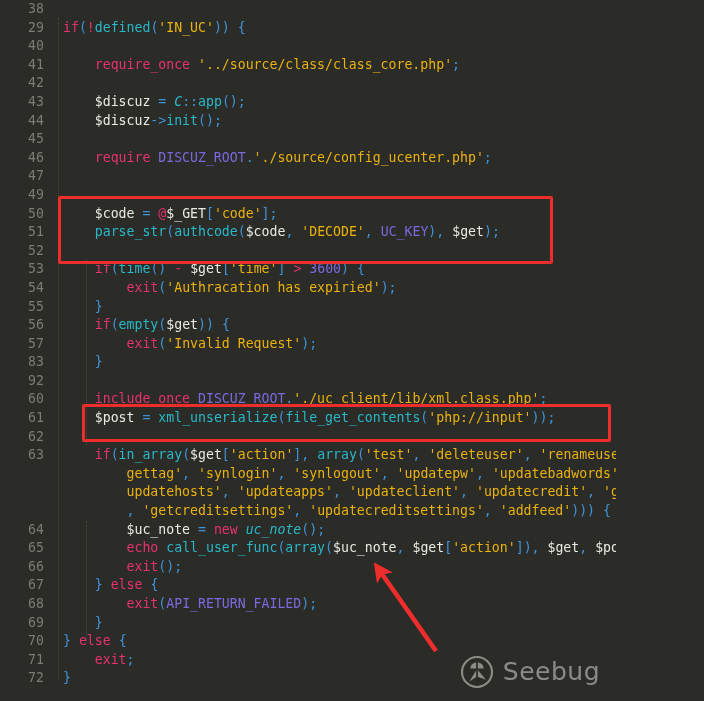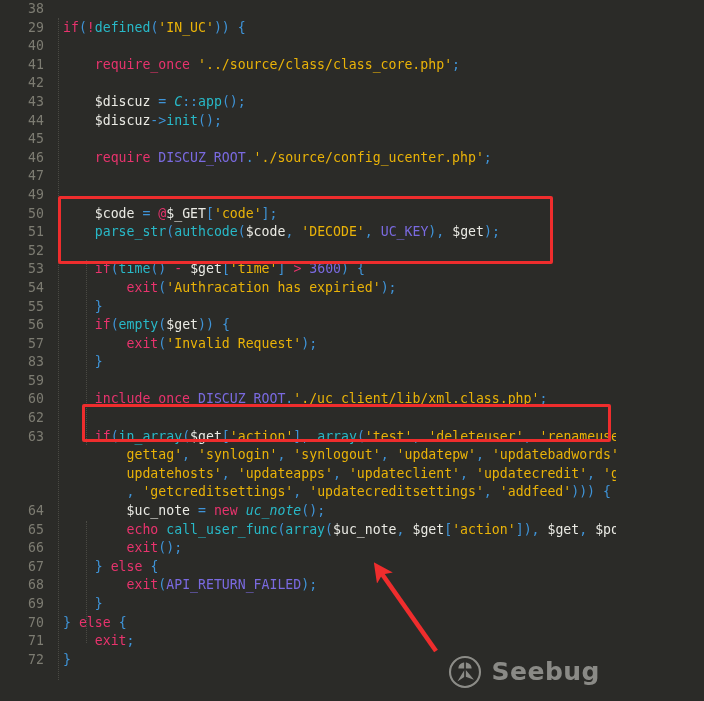--- a/index.html
+++ b/index.html
@@ -79,21 +79,20 @@
   
   #watermark {
     position: absolute;
     right: 16px;
     bottom: 12px;
     display: flex;
     align-items: center;
     gap: 9px;
     opacity: 0.55;
     pointer-events: none;
-    font-weight: bold;
   }
   #watermark .wm-text {
     color: #d9d9d4;
     font-family: "DejaVu Sans", "Liberation Sans", sans-serif;
     font-size: 25px;
     letter-spacing: 0.5px;
   }
 </style>
 </head>
 <body>
@@ -140,24 +139,25 @@
     <div class="code-row"><span class="gutter-num">54</span><span class="code-text">        <span class="kw">exit</span><span class="pun">(</span><span class="str">'Authracation has expiried'</span><span class="pun">);</span></span></div>
 
     <div class="code-row"><span class="gutter-num">55</span><span class="code-text">    <span class="pun">}</span></span></div>
 
     <div class="code-row"><span class="gutter-num">56</span><span class="code-text">    <span class="kw">if</span><span class="pun">(</span><span class="fn">empty</span><span class="pun">(</span><span class="var">$get</span><span class="pun">))</span> <span class="pun">{</span></span></div>
 
     <div class="code-row"><span class="gutter-num">57</span><span class="code-text">        <span class="kw">exit</span><span class="pun">(</span><span class="str">'Invalid Request'</span><span class="pun">);</span></span></div>
 
     <div class="code-row"><span class="gutter-num">83</span><span class="code-text">    <span class="pun">}</span></span></div>
 
-    <div class="code-row"><span class="gutter-num">59</span><span class="code-text"></span></div>
+    <div class="code-row"><span class="gutter-num">92</span><span class="code-text"></span></div>
 
     <div class="code-row"><span class="gutter-num">60</span><span class="code-text">    <span class="kw">include_once</span> <span class="cst">DISCUZ_ROOT</span><span class="pun">.</span><span class="str">'./uc_client/lib/xml.class.php'</span><span class="pun">;</span></span></div>
 
+    <div class="code-row"><span class="gutter-num">61</span><span class="code-text">    <span class="var">$post</span> <span class="pun">=</span> <span class="fn">xml_unserialize</span><span class="pun">(</span><span class="fn">file_get_contents</span><span class="pun">(</span><span class="str">'php://input'</span><span class="pun">));</span></span></div>
 
     <div class="code-row"><span class="gutter-num">62</span><span class="code-text"></span></div>
 
     <div class="code-row wrapped"><span class="gutter-num">63</span><span class="code-text">    <span class="kw">if</span><span class="pun">(</span><span class="fn">in_array</span><span class="pun">(</span><span class="var">$get</span><span class="pun">[</span><span class="str">'action'</span><span class="pun">],</span> <span class="fn">array</span><span class="pun">(</span><span class="str">'test'</span><span class="pun">,</span> <span class="str">'deleteuser'</span><span class="pun">,</span> <span class="str">'renameuser'</span><span class="pun">,</span> <span class="str">'</span>
 <span class="str">        gettag'</span><span class="pun">,</span> <span class="str">'synlogin'</span><span class="pun">,</span> <span class="str">'synlogout'</span><span class="pun">,</span> <span class="str">'updatepw'</span><span class="pun">,</span> <span class="str">'updatebadwords'</span><span class="pun">,</span> <span class="str">'</span>
 <span class="str">        updatehosts'</span><span class="pun">,</span> <span class="str">'updateapps'</span><span class="pun">,</span> <span class="str">'updateclient'</span><span class="pun">,</span> <span class="str">'updatecredit'</span><span class="pun">,</span> <span class="str">'getcreditsettings'</span>
 <span class="pun">        ,</span> <span class="str">'getcreditsettings'</span><span class="pun">,</span> <span class="str">'updatecreditsettings'</span><span class="pun">,</span> <span class="str">'addfeed'</span><span class="pun">)))</span> <span class="pun">{</span></span></div>
 
     <div class="code-row"><span class="gutter-num">64</span><span class="code-text">        <span class="var">$uc_note</span> <span class="pun">=</span> <span class="kw">new</span> <span class="fn-i">uc_note</span><span class="pun">();</span></span></div>
 

